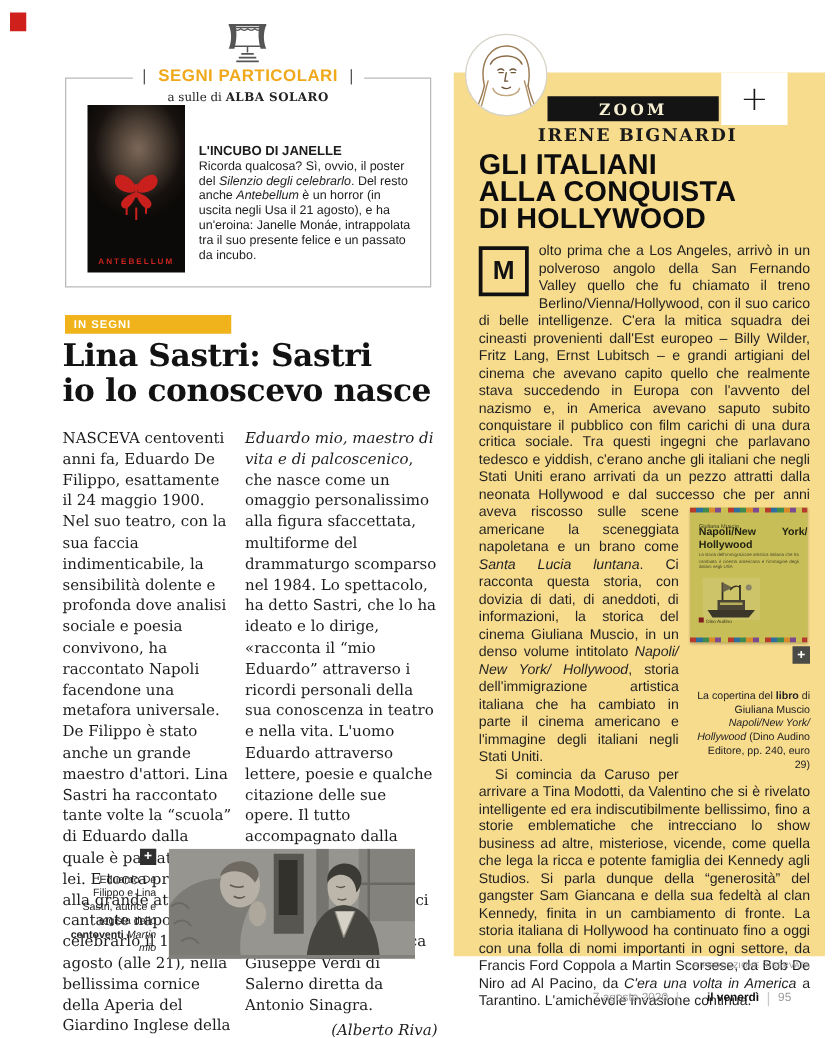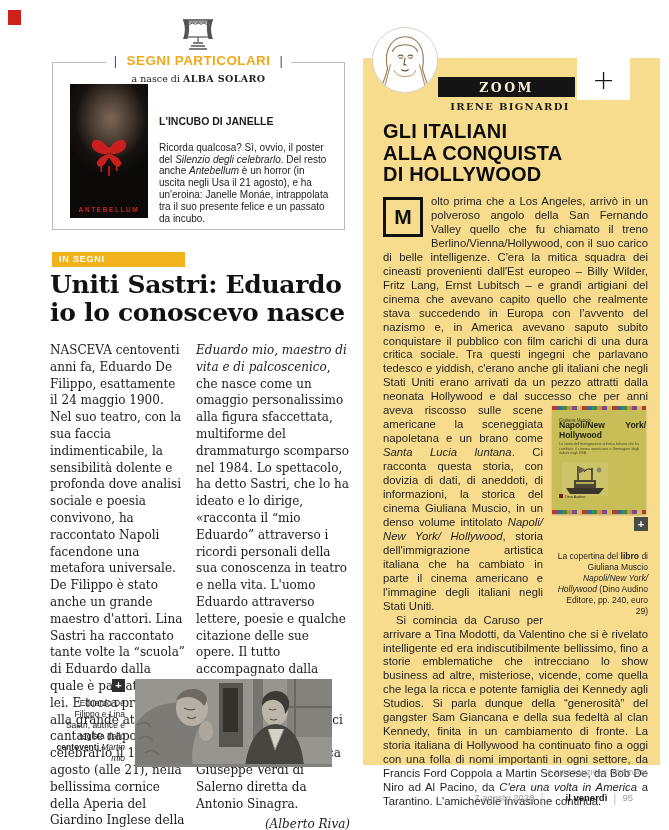--- a/index.html
+++ b/index.html
@@ -20,21 +20,21 @@
   #segni-byline{top:10px;left:0;width:100%;text-align:center;font-family:"DejaVu Serif",serif;
      font-size:9.5px;color:#222;}
   #segni-byline b{letter-spacing:.4px;}
   #antebellum-poster{left:17px;top:21px;width:78px;height:134px;
      background:radial-gradient(ellipse 60% 42% at 52% 26%, #7c685a 0%, #4a3d33 40%, #17120f 75%, #0c0a08 100%);
      overflow:hidden;}
   #antebellum-title{left:0;bottom:5px;width:100%;text-align:center;color:#c92520;
      font-size:6.5px;font-weight:bold;letter-spacing:1.6px;}
   #butterfly-icon{left:19px;top:52px;width:40px;height:52px;}
   #segni-text{left:106px;top:53px;width:174px;font-size:10px;line-height:11.8px;color:#1c1c1c;}
-  #segni-item-title{font-weight:bold;font-size:10.5px;margin-bottom:14px;}
+  #segni-item-title{font-weight:bold;font-size:10.5px;margin-bottom:0;}
 
   
   #inscena-kicker{left:52px;top:252px;width:133px;height:15px;background:#f0b31c;
      color:#fff;font-weight:bold;font-size:9px;letter-spacing:.8px;line-height:15px;padding-left:7px;box-sizing:border-box;}
   #inscena-headline{left:50px;top:271px;width:300px;font-family:"DejaVu Serif",serif;
      font-weight:bold;font-size:25px;line-height:28px;color:#121212;letter-spacing:-.3px;}
   #inscena-cols{left:50px;top:342px;width:300px;display:flex;gap:10px;
      font-family:"DejaVu Serif",serif;font-size:12px;line-height:16.8px;color:#1b1b1b;}
   #inscena-col1{width:136px;}
   #inscena-col2{width:154px;}
@@ -53,22 +53,22 @@
   #zoom-notch{right:30px;top:0;width:53px;height:42px;background:#ffffff;display:flex;
      align-items:center;justify-content:center;}
   #zoom-notch .plus-big{font-family:"DejaVu Sans",sans-serif;font-size:27px;font-weight:200;color:#1a1a1a;line-height:1;}
   #columnist-portrait{left:372px;top:27px;width:66px;height:66px;border-radius:50%;
      background:#fff;border:1px solid #d6d2c6;box-sizing:border-box;overflow:hidden;z-index:5;}
   #zoom-bar{left:438px;top:77px;width:137px;height:20px;background:#141414;display:flex;
      align-items:center;justify-content:center;z-index:6;}
   #zoom-bar span{font-family:"DejaVu Serif",serif;font-weight:bold;font-size:12.5px;
      letter-spacing:2.5px;color:#f6efd2;}
   #columnist-name{left:410px;top:101px;width:200px;text-align:center;font-family:"DejaVu Serif",serif;
-     font-weight:bold;font-size:10px;letter-spacing:1.3px;color:#1a1a1a;}
-  #zoom-headline{left:383px;top:121px;width:270px;font-weight:bold;font-size:20px;
+     font-weight:bold;font-size:14px;letter-spacing:1.3px;color:#1a1a1a;}
+  #zoom-headline{left:383px;top:121px;width:270px;font-weight:bold;font-size:23px;
      line-height:21.5px;color:#0d0d0d;letter-spacing:.2px;}
   #zoom-body{left:383px;top:195px;width:265px;font-size:11.3px;line-height:13.95px;
      color:#1f1f1f;text-align:justify;}
   .zp{margin:0;}
   #zoom-p2{text-indent:13px;}
   #drop-cap{float:left;width:34px;height:34px;border:3px solid #111;display:flex;align-items:center;
      justify-content:center;font-weight:bold;font-size:21px;color:#111;margin:2px 8px 2px 0;}
   em{font-style:italic;}
 
   
@@ -114,21 +114,21 @@
     <path d="M17 25 h10 M15 28 h14 M13 31 h18" stroke="#555" stroke-width="1.4"></path>
   </svg>
 
   <div id="segni-box" class="abs">
     <div id="segni-title" class="abs">
       <span class="bar">|</span>
       <span>SEGNI PARTICOLARI</span>
       <span class="bar">|</span>
     </div>
     <div id="segni-byline" class="abs">
-      <span>a nasce di </span><b>ALBA SOLARO</b>
+      <span>a sulle di </span><b>ALBA SOLARO</b>
     </div>
 
     <div id="antebellum-poster" class="abs">
       <svg id="butterfly-icon" class="abs" viewBox="0 0 40 52">
         <g fill="#c9201d">
           <path d="M20 14 C16 4 4 0 3 8 C2 14 10 19 18 18 Z"></path>
           <path d="M20 14 C24 4 36 0 37 8 C38 14 30 19 22 18 Z"></path>
           <path d="M19 18 C12 20 5 26 9 30 C13 33 18 26 20 20 Z"></path>
           <path d="M21 18 C28 20 35 26 31 30 C27 33 22 26 20 20 Z"></path>
           <rect x="19" y="11" width="2" height="11"></rect>
@@ -141,21 +141,21 @@
     </div>
 
     <div id="segni-text" class="abs">
       <div id="segni-item-title">L'INCUBO DI JANELLE</div>
       <span>Ricorda qualcosa? Sì, ovvio, il poster del </span><em>Silenzio degli celebrarlo</em><span>. Del resto anche </span><em>Antebellum</em><span> è un horror (in uscita negli Usa il 21 agosto), e ha un'eroina: Janelle Monáe, intrappolata tra il suo presente felice e un passato da incubo.</span>
     </div>
   </div>
 
   <div id="inscena-kicker" class="abs">IN SEGNI</div>
   <div id="inscena-headline" class="abs">
-    <div>Uniti Sastri: Eduardo</div>
+    <div>Lina Sastri: Sastri</div>
     <div>io lo conoscevo nasce</div>
   </div>
 
   <div id="inscena-cols" class="abs">
     <div id="inscena-col1">NASCEVA centoventi anni fa, Eduardo De Filippo, esattamente il 24 maggio 1900. Nel suo teatro, con la sua faccia indimenticabile, la sensibilità dolente e profonda dove analisi sociale e poesia convivono, ha raccontato Napoli facendone una metafora universale. De Filippo è stato anche un grande maestro d'attori. Lina Sastri ha raccontato tante volte la “scuola” di Eduardo dalla quale è passata anche lei. E tocca proprio alla grande attrice e cantante napoletana celebrarlo il 13 agosto (alle 21), nella bellissima cornice della Aperia del Giardino Inglese della Reggia di Caserta, con uno spettacolo inedito,</div>
     <div id="inscena-col2">
       <em>Eduardo mio, maestro di vita e di palcoscenico</em><span>, che nasce come un omaggio personalissimo alla figura sfaccettata, multiforme del drammaturgo scomparso nel 1984. Lo spettacolo, ha detto Sastri, che lo ha ideato e lo dirige, «racconta il “mio Eduardo” attraverso i ricordi personali della sua conoscenza in teatro e nella vita. L'uomo Eduardo attraverso lettere, poesie e qualche citazione delle sue opere. Il tutto accompagnato dalla musica. Che lui molto amava». Sul palco, accanto a Lina Sastri, ci sarà infatti anche l'Orchestra Filarmonica Giuseppe Verdi di Salerno diretta da Antonio Sinagra.</span>
       <div id="inscena-signature">(Alberto Riva)</div>
     </div>
   </div>

